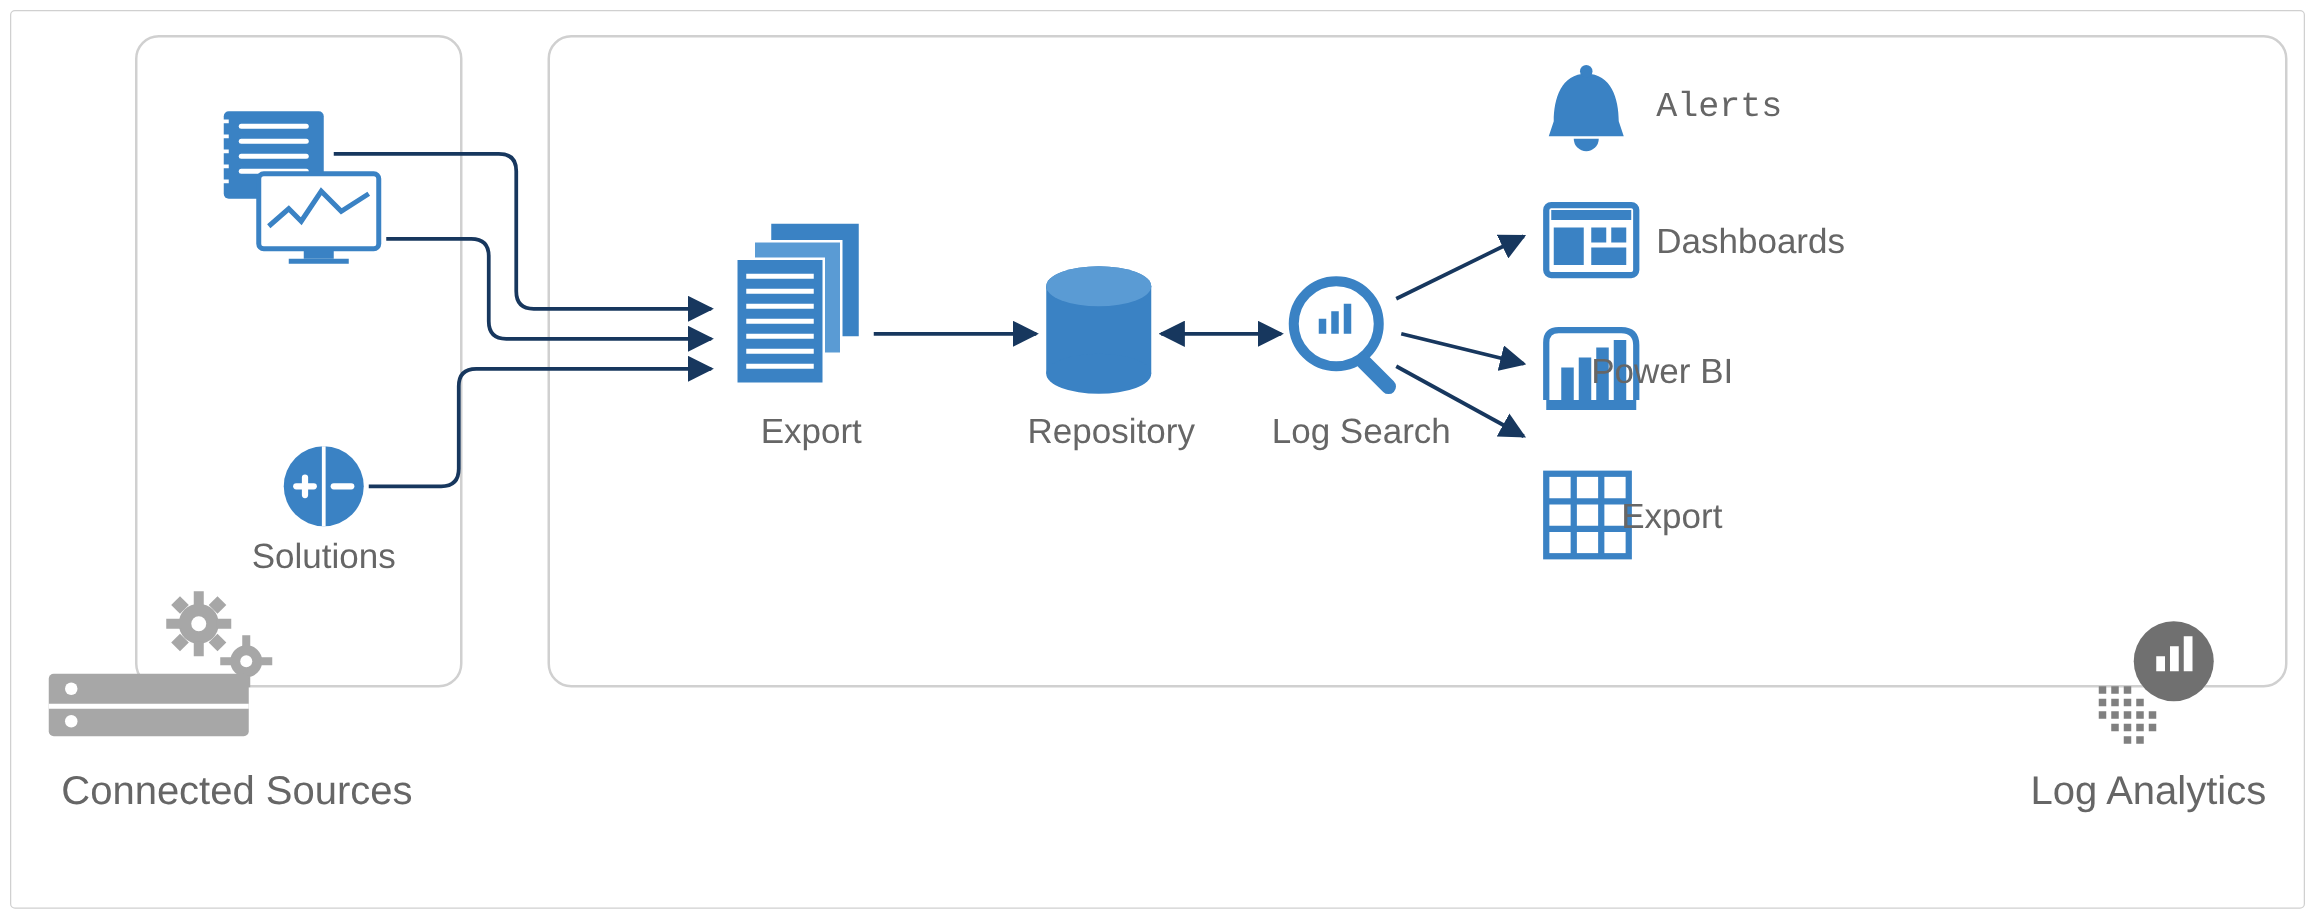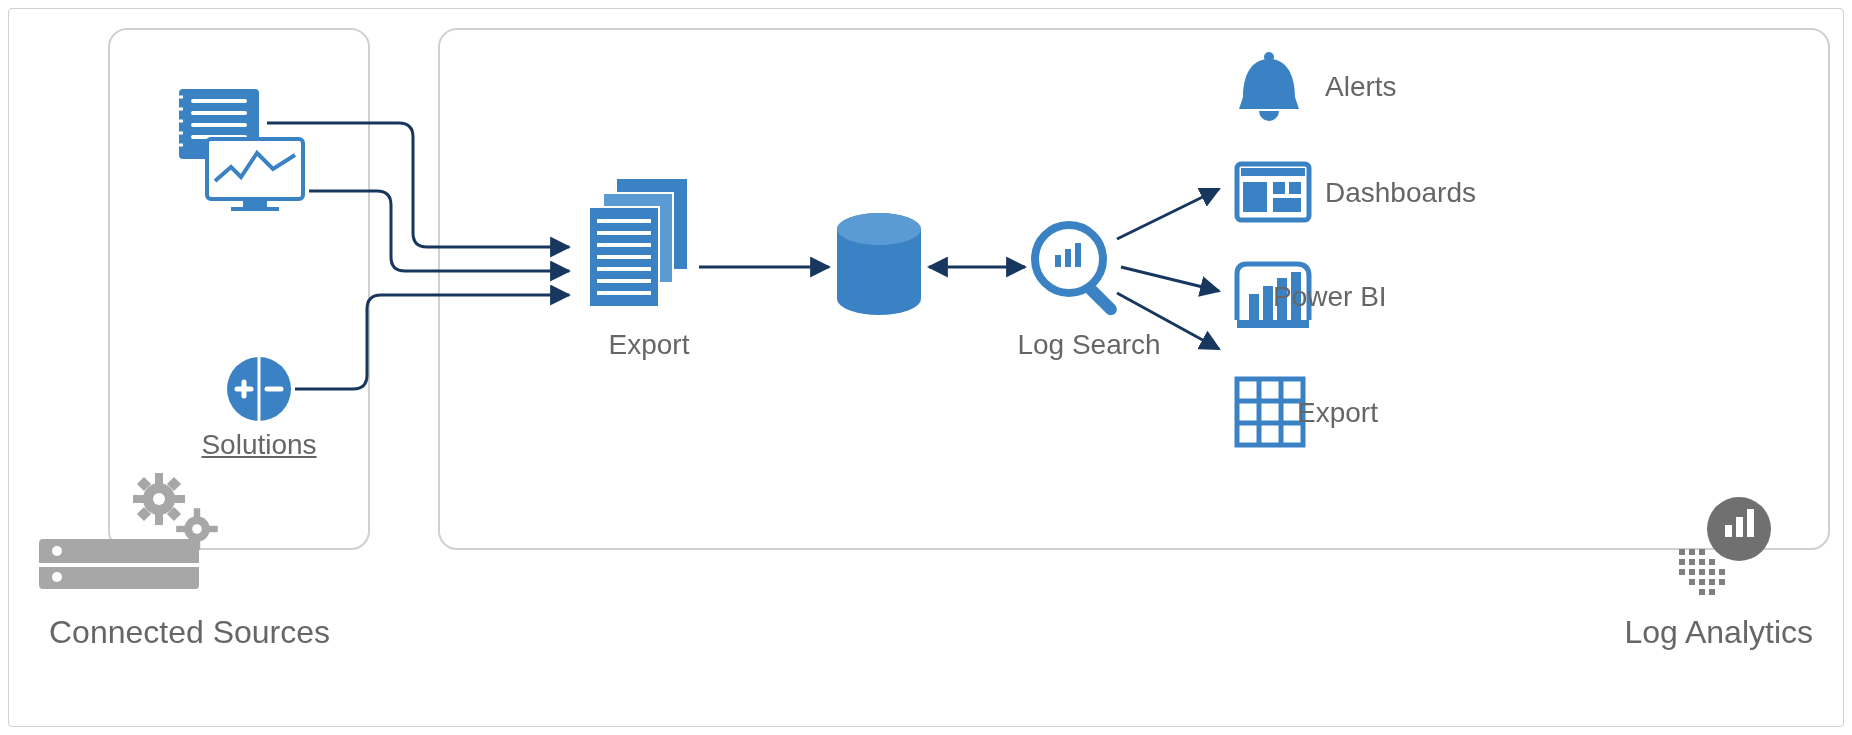--- a/index.html
+++ b/index.html
@@ -222,28 +222,29 @@
       <g fill="#fff">
         <rect x="-14" y="6" width="7" height="12"></rect>
         <rect x="-3" y="-2" width="7" height="20"></rect>
         <rect x="8" y="-10" width="7" height="28"></rect>
       </g>
     </g>
 
   </svg>
 
 
-  <div class="label" style="left:170px; top:420px; width:160px;text-decoration:underline;">Solutions</div>
+  <div class="label" style="left:170px; top:420px; width:160px;">Solutions</div>
 
   <div class="label" style="left:560px; top:320px; width:160px;">Export</div>
 
+  <div class="label" style="left:790px; top:320px; width:180px;">Repository</div>
 
   <div class="label" style="left:990px; top:320px; width:180px;">Log Search</div>
 
-  <div class="label" style="left:1316px; top:62px; text-align:left;">Alerts</div>
+  <div class="label" style="left:1316px; top:62px; text-align:left;font-family:Liberation Mono, monospace;">Alerts</div>
 
   <div class="label" style="left:1316px; top:168px; text-align:right;">Dashboards</div>
 
   <div class="label" style="left:1264px; top:272px; text-align:left;">Power BI</div>
 
   <div class="label" style="left:1288px; top:388px; text-align:left;">Export</div>
 
   <div class="big-label" style="left:40px; top:605px;">Connected Sources</div>
 
   <div class="big-label" style="right:30px; top:605px; text-align:right;">Log Analytics</div>

